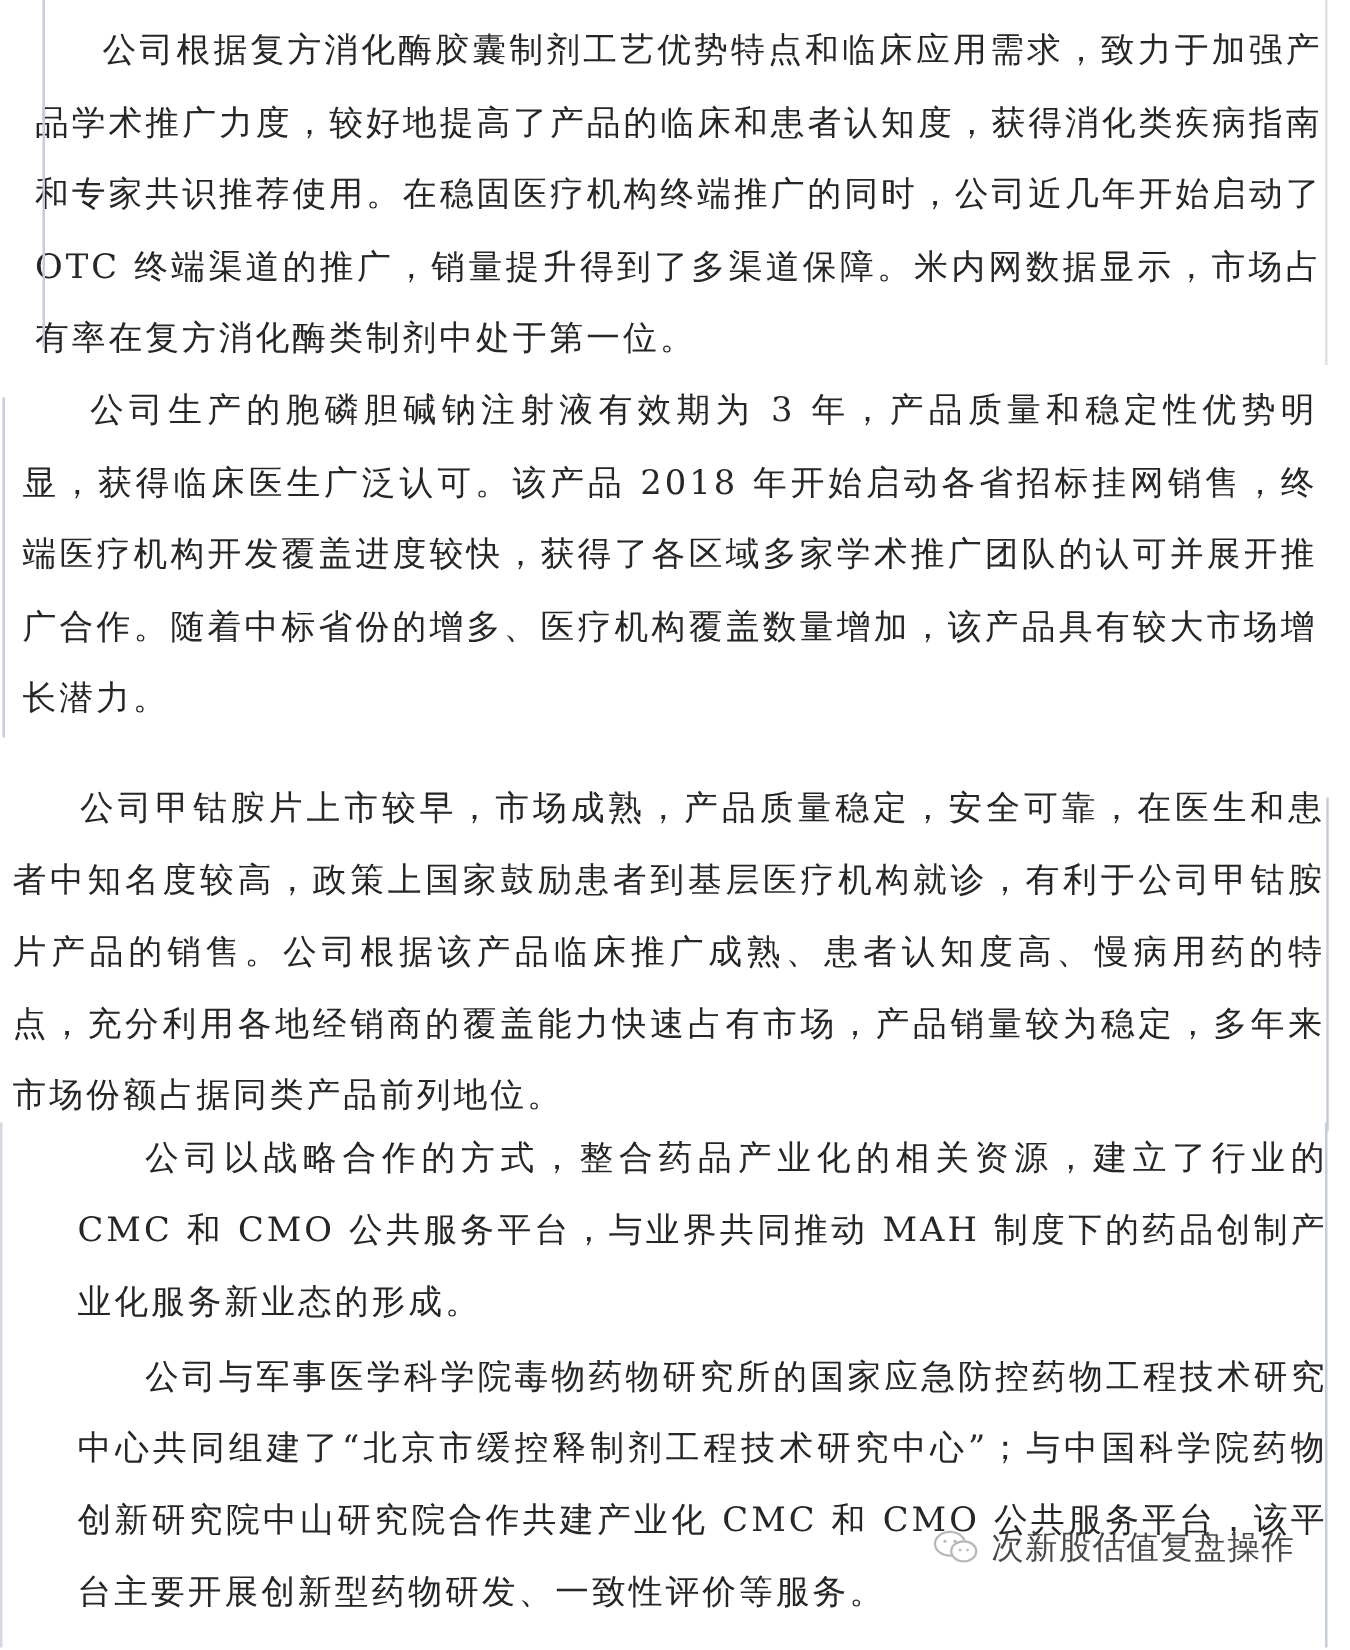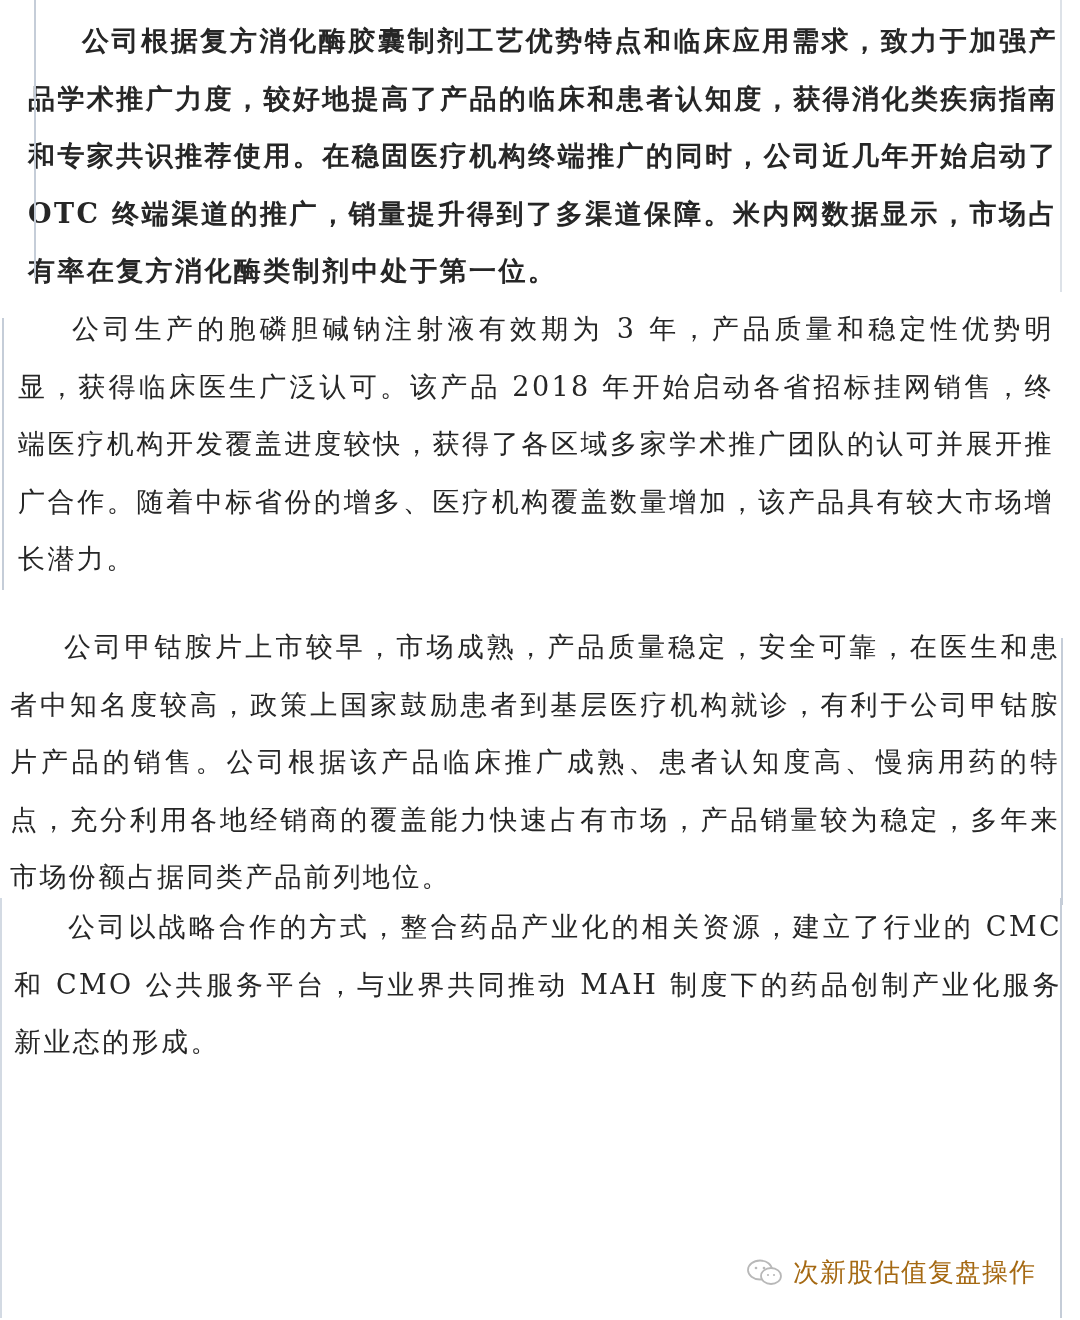--- a/index.html
+++ b/index.html
@@ -29,40 +29,40 @@
       color: #262626;
       text-indent: 2em;
     }
     .vline {
       position: absolute;
       width: 2px;
       background: #c5cdd8;
     }
     
     #b1 { left: 22px; top: 12px; width: 1040px; height: 280px; }
-    #b1 .para { padding-left: 6px; padding-right: 4px; font-weight: bold; }
+    #b1 .para { padding-left: 6px; padding-right: 4px; }
     
     #b2 { left: 8px; top: 300px; width: 1050px; height: 290px; }
     #b2 .para { padding-left: 10px; padding-right: 4px; }
     
     #b3 { left: 0px; top: 618px; width: 1070px; height: 295px; }
     #b3 .para { padding-left: 10px; padding-right: 10px; }
     
     #b4 { left: 6px; top: 898px; width: 1064px; height: 420px; }
-    #b4 .para { padding-left: 8px; padding-right: 8px; }
+    #b4 .para { padding-left: 8px; padding-right: 8px; margin-left: 48px; }
     #b4 .para + .para { margin-top: 2px; }
 
     .watermark {
       position: absolute;
       left: 745px;
-      top: 1255px;
+      top: 1220px;
       display: flex;
       align-items: center;
       gap: 8px;
-      color: #a16207;
+      color: #404040;
       font-family: "DejaVu Sans", "Liberation Sans", sans-serif;
       font-size: 26px;
       letter-spacing: 1px;
       opacity: 0.95;
       justify-content: flex-end;
     }
     .wm-icon {
       width: 40px;
       height: 30px;
       display: inline-block;
@@ -84,20 +84,21 @@
 
 <div class="block" id="b3">
   <div class="vline" style="left:1061px; top:20px; height:267px;"></div>
   <p class="para">公司甲钴胺片上市较早，市场成熟，产品质量稳定，安全可靠，在医生和患者中知名度较高，政策上国家鼓励患者到基层医疗机构就诊，有利于公司甲钴胺片产品的销售。公司根据该产品临床推广成熟、患者认知度高、慢病用药的特点，充分利用各地经销商的覆盖能力快速占有市场，产品销量较为稳定，多年来市场份额占据同类产品前列地位。</p>
 </div>
 
 <div class="block" id="b4">
   <div class="vline" style="left:-6px; top:0px; height:420px; background:#d3dae3;"></div>
   <div class="vline" style="left:1054px; top:0px; height:420px;"></div>
   <p class="para">公司以战略合作的方式，整合药品产业化的相关资源，建立了行业的 CMC 和 CMO 公共服务平台，与业界共同推动 MAH 制度下的药品创制产业化服务新业态的形成。</p>
+  <p class="para">公司与军事医学科学院毒物药物研究所的国家应急防控药物工程技术研究中心共同组建了“北京市缓控释制剂工程技术研究中心”；与中国科学院药物创新研究院中山研究院合作共建产业化 CMC 和 CMO 公共服务平台，该平台主要开展创新型药物研发、一致性评价等服务。</p>
 </div>
 
 <div class="watermark">
   <span class="wm-icon">
     <svg width="40" height="30" viewBox="0 0 40 30">
       <ellipse cx="15" cy="12" rx="12" ry="9.5" fill="none" stroke="#b5b5b5" stroke-width="1.8"></ellipse>
       <circle cx="11" cy="10" r="1.3" fill="#b5b5b5"></circle>
       <circle cx="19" cy="10" r="1.3" fill="#b5b5b5"></circle>
       <ellipse cx="26" cy="18" rx="10" ry="8" fill="#ffffff" stroke="#b5b5b5" stroke-width="1.8"></ellipse>
       <circle cx="23" cy="17" r="1.1" fill="#b5b5b5"></circle>

